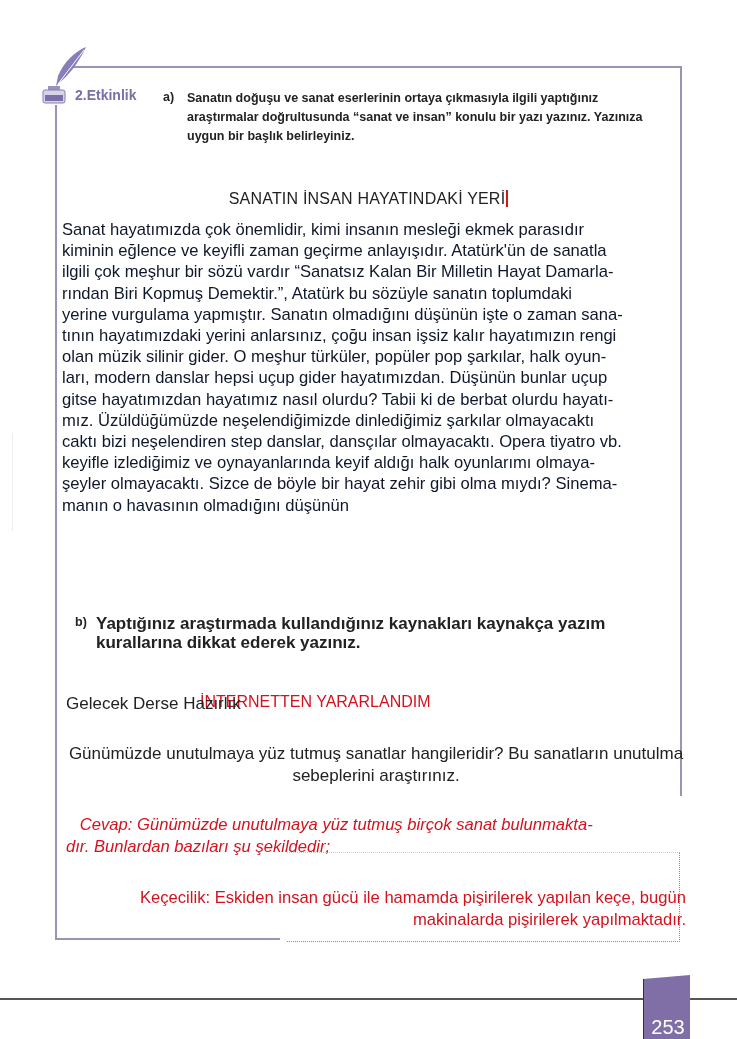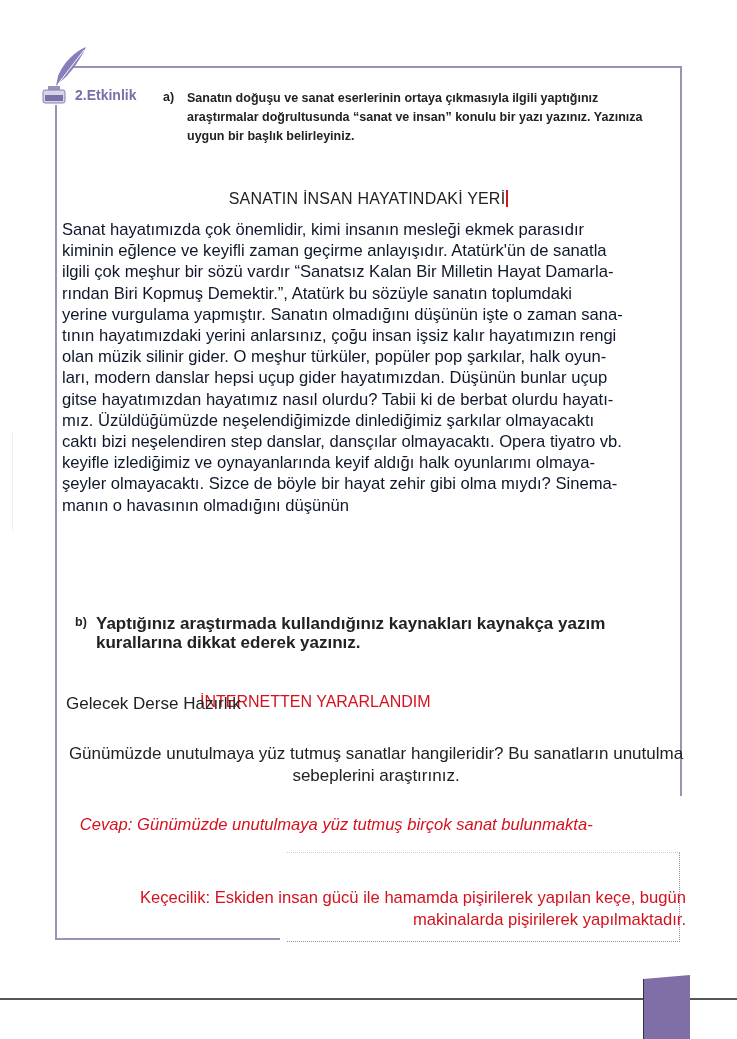--- a/index.html
+++ b/index.html
@@ -40,21 +40,21 @@
     .prep-answer { left: 66px; top: 814px; width: 620px; font-size: 16.6px; line-height: 22px; color: #d4121e; }
     .prep-answer div { white-space: nowrap; font-style: italic; }
     .example { left: 66px; top: 887px; width: 620px; font-size: 16.6px; line-height: 22px; color: #d4121e; text-align: right; }
     .example div { white-space: nowrap; }
     .footer-line { left: 0; top: 998px; width: 737px; height: 2px; background: #555; }
     .page-tab {
       left: 643px; top: 975px; width: 46px; height: 64px; background: #7f6fa6;
       clip-path: polygon(0 4px, 100% 0, 100% 100%, 0 100%);
       border-left: 1px solid #333;
     }
-    .page-num { left: 648px; top: 953px; font-size: 20px; color: #ffffff; width: 40px; text-align: center; }
+    .page-num { left: 648px; top: 1016px; font-size: 20px; color: #ffffff; width: 40px; text-align: center; }
     .left-mark { left: 0; top: 433px; width: 12px; height: 98px; border-right: 1px solid #eee; }
   </style>
 </head>
 <body>
 
 <div class="abs frame-top"></div>
 <div class="abs frame-right"></div>
 <div class="abs frame-left"></div>
 <div class="abs frame-bottom"></div>
 <div class="abs dotted-box"></div>
@@ -94,20 +94,21 @@
 </div>
 
 <div class="abs q-letter qb-letter">b)</div>
 <div class="abs qb-text">Yaptığınız araştırmada kullandığınız kaynakları kaynakça yazım kurallarına dikkat ederek yazınız.</div>
 <div class="abs source-answer">İNTERNETTEN YARARLANDIM</div>
 
 <div class="abs prep-title">Gelecek Derse Hazırlık</div>
 <div class="abs prep-question">Günümüzde unutulmaya yüz tutmuş sanatlar hangileridir? Bu sanatların unutulma sebeplerini araştırınız.</div>
 <div class="abs prep-answer">
   <div style="white-space: pre;">   Cevap: Günümüzde unutulmaya yüz tutmuş birçok sanat bulunmakta-</div>
+  <div>dır. Bunlardan bazıları şu şekildedir;</div>
 </div>
 <div class="abs example">
   <div>Keçecilik: Eskiden insan gücü ile hamamda pişirilerek yapılan keçe, bugün</div>
   <div>makinalarda pişirilerek yapılmaktadır.</div>
 </div>
 
 <div class="abs footer-line"></div>
 <div class="abs page-tab"></div>
 <div class="abs page-num">253</div>
 

